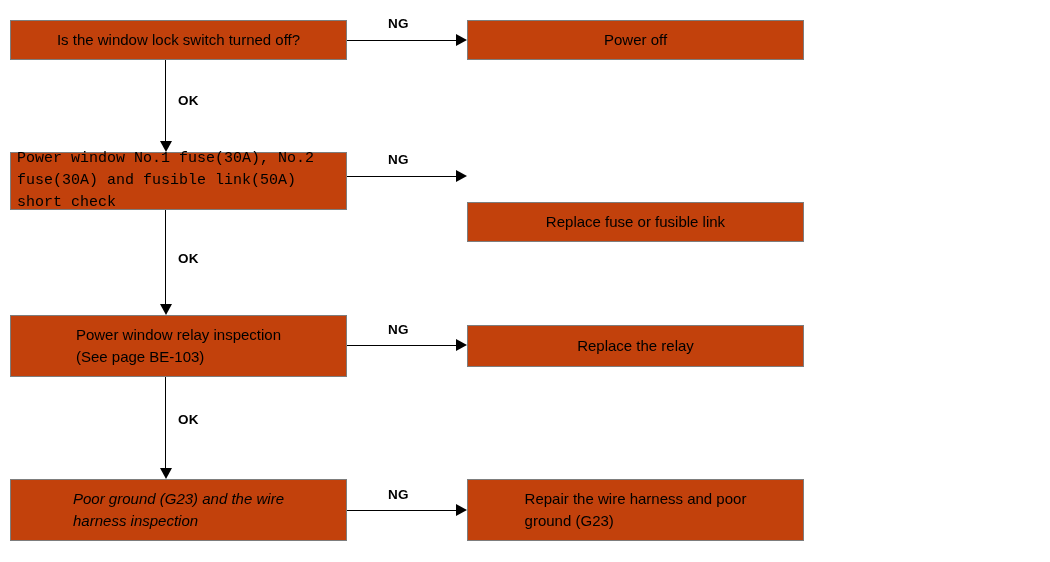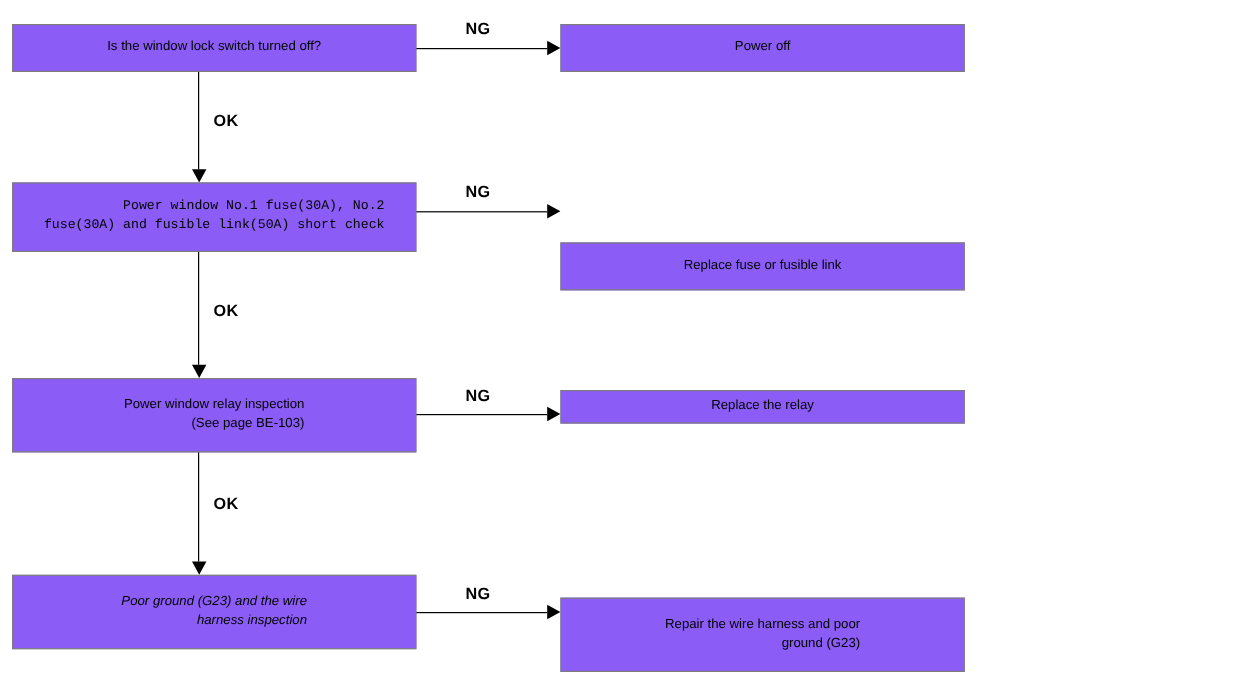--- a/index.html
+++ b/index.html
@@ -15,44 +15,44 @@
     position: relative;
     width: 1050px;
     height: 562px;
     background: #ffffff;
     overflow: hidden;
   }
   .node {
     position: absolute;
     box-sizing: border-box;
     border: 1px solid #7d7d7d;
-    background: #8b5cf6;
+    background: #c2410c;
     display: flex;
     align-items: center;
     justify-content: center;
-    text-align: right;
+    text-align: left;
     color: #000000;
-    font-size: 11px;
+    font-size: 15px;
     line-height: 1.45;
     padding: 2px 6px;
     white-space: pre-line;
   }
   
   .col-left  { left: 10px;  width: 337px; }
   
   .col-right { left: 467px; width: 337px; }
 
   .row1 { top: 20px;  height: 40px; }
   .row2 { top: 152px; height: 58px; font-family: Liberation Mono, monospace; }
   .row3 { top: 315px; height: 62px; }
   .row4 { top: 479px; height: 62px; font-style: italic; }
 
   .row2r { top: 155px; height: 40px; margin-top: 47px; }
-  .row3r { top: 325px; height: 28px; }
-  .row4r { top: 498px; height: 62px; }
+  .row3r { top: 325px; height: 42px; }
+  .row4r { top: 479px; height: 62px; }
 
   
   .vline {
     position: absolute;
     width: 1px;
     background: #000000;
     left: 165px;
   }
   .hline {
     position: absolute;

